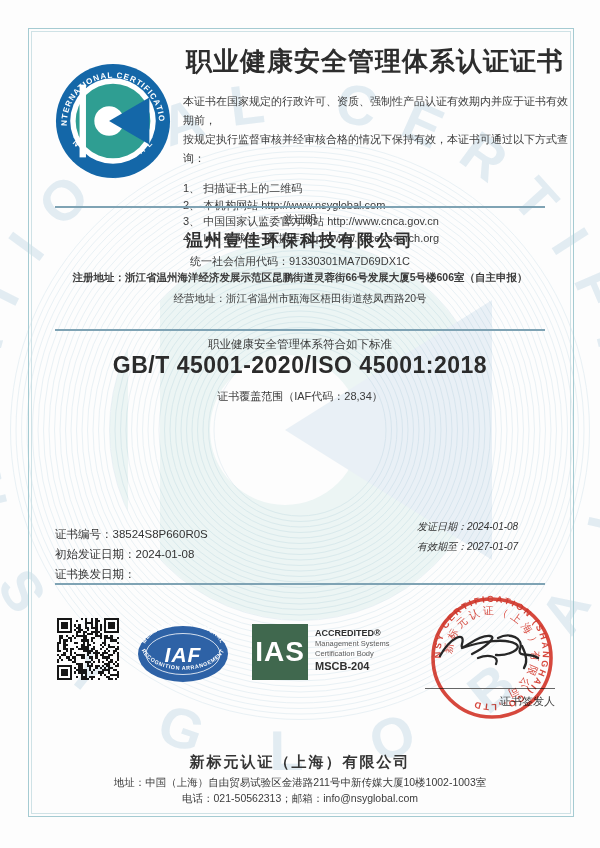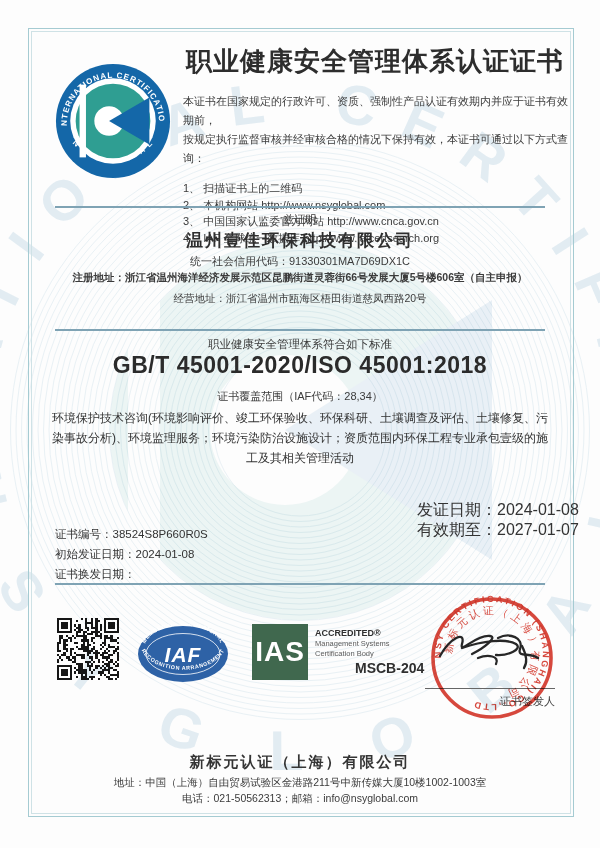--- a/index.html
+++ b/index.html
@@ -22,30 +22,30 @@
   .company-name{top:229px;font-size:17px;font-weight:600;color:#2e2e2e;letter-spacing:2px;}
   .credit-code{top:254px;font-size:11px;color:#3b3b3b;}
   .addr{font-size:10.5px;color:#3b3b3b;}
   .reg-addr{top:271px;font-weight:bold;}
   .biz-addr{top:292px;}
   .conform-label{top:337px;font-size:11.5px;color:#3b3b3b;}
   .std-code{top:352px;font-size:23px;font-weight:700;color:#2b2b2b;letter-spacing:0.5px;}
   .scope-label{top:389px;font-size:11px;color:#3b3b3b;}
   .scope-text{left:48px;top:408px;width:504px;text-align:center;font-size:12px;line-height:20px;color:#333;}
   .det-left{left:55px;top:524px;font-size:11.5px;line-height:20px;color:#333;}
-  .det-right{left:417px;top:500px;font-size:16px;line-height:20px;color:#333;}
+  .det-right{left:417px;top:517px;font-size:10px;line-height:20px;color:#333;font-style:italic;}
   .qr{left:57px;top:618px;width:62px;height:62px;}
   .iaf{left:136px;top:624px;width:94px;height:60px;}
   .ias{left:252px;top:624px;display:flex;gap:7px;align-items:flex-start;}
   .ias-box{width:56px;height:56px;background:#40684e;color:#fff;display:flex;align-items:center;justify-content:center;
     font-size:28px;font-weight:700;letter-spacing:1px;}
   .ias-info{padding-top:4px;line-height:1.25;}
   .ias-accredited{font-size:9px;font-weight:700;color:#2f2f2f;}
   .ias-sub{font-size:7.5px;color:#5c5c5c;}
-  .ias-code{font-size:14px;font-weight:700;color:#2f2f2f;margin-top:2px;margin-left:40px;}
+  .ias-code{font-size:11px;font-weight:700;color:#2f2f2f;margin-top:2px;}
   .signer-line{left:425px;top:688px;width:130px;height:0;border-top:1px solid #666;}
   .signer-label{left:425px;top:694px;width:130px;text-align:right;font-size:11px;color:#3f3f3f;}
   .seal{left:426px;top:594px;width:132px;height:132px;mix-blend-mode:multiply;}
   .footer-company{top:753px;font-size:15px;font-weight:600;letter-spacing:2px;color:#353535;}
   .footer-address{top:776px;font-size:10.5px;color:#3b3b3b;}
   .footer-contact{top:792px;font-size:10.5px;color:#3b3b3b;}
 </style>
 </head>
 <body>
 
@@ -151,21 +151,20 @@
   <div class="abs c company-name">温州壹佳环保科技有限公司</div>
   <div class="abs c credit-code">统一社会信用代码：91330301MA7D69DX1C</div>
   <div class="abs c addr reg-addr">注册地址：浙江省温州海洋经济发展示范区昆鹏街道灵蓉街66号发展大厦5号楼606室（自主申报）</div>
   <div class="abs c addr biz-addr">经营地址：浙江省温州市瓯海区梧田街道慈凤西路20号</div>
 
   <div class="abs sep" style="top:329px;"></div>
 
   <div class="abs c conform-label">职业健康安全管理体系符合如下标准</div>
   <div class="abs c std-code">GB/T 45001-2020/ISO 45001:2018</div>
   <div class="abs c scope-label">证书覆盖范围（IAF代码：28,34）</div>
-  <div class="abs scope-text">环境保护技术咨询(环境影响评价、竣工环保验收、环保科研、土壤调查及评估、土壤修复、污染事故分析)、环境监理服务；环境污染防治设施设计；资质范围内环保工程专业承包壹级的施工及其相关管理活动</div>
 
   <div class="abs det-left">
     <div>证书编号：38524S8P660R0S</div>
     <div>初始发证日期：2024-01-08</div>
     <div>证书换发日期：</div>
   </div>
   <div class="abs det-right">
     <div>发证日期：2024-01-08</div>
     <div>有效期至：2027-01-07</div>
   </div>

